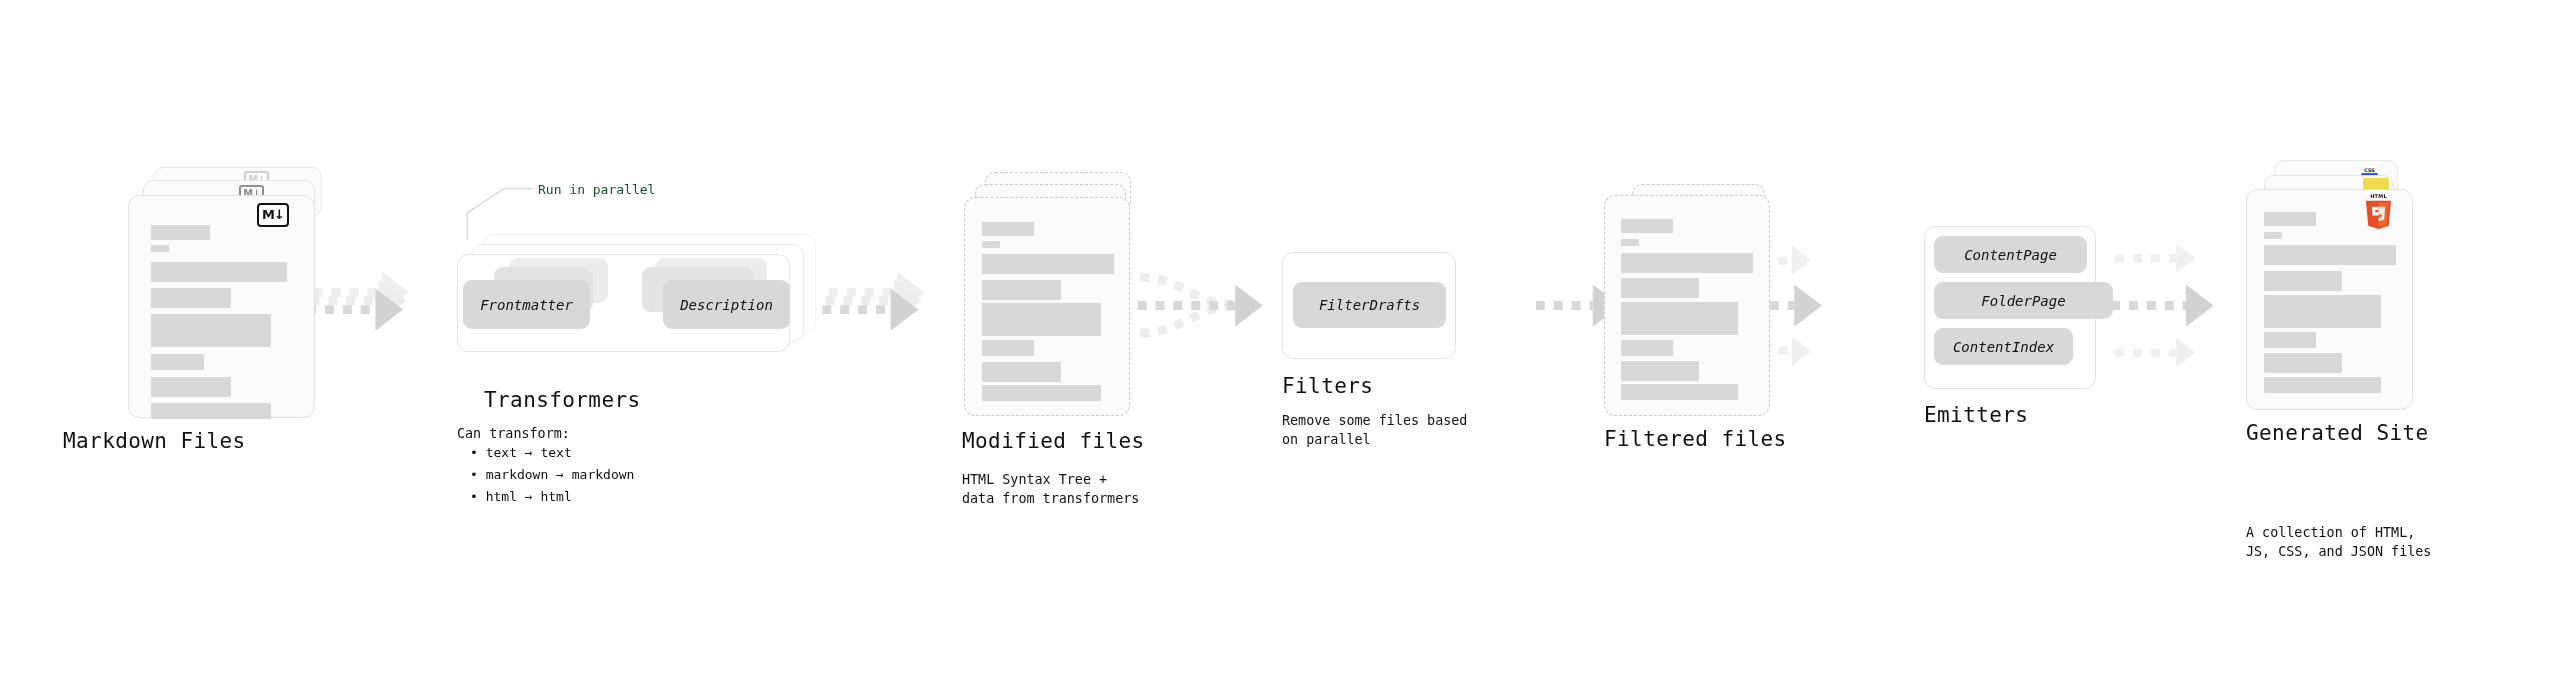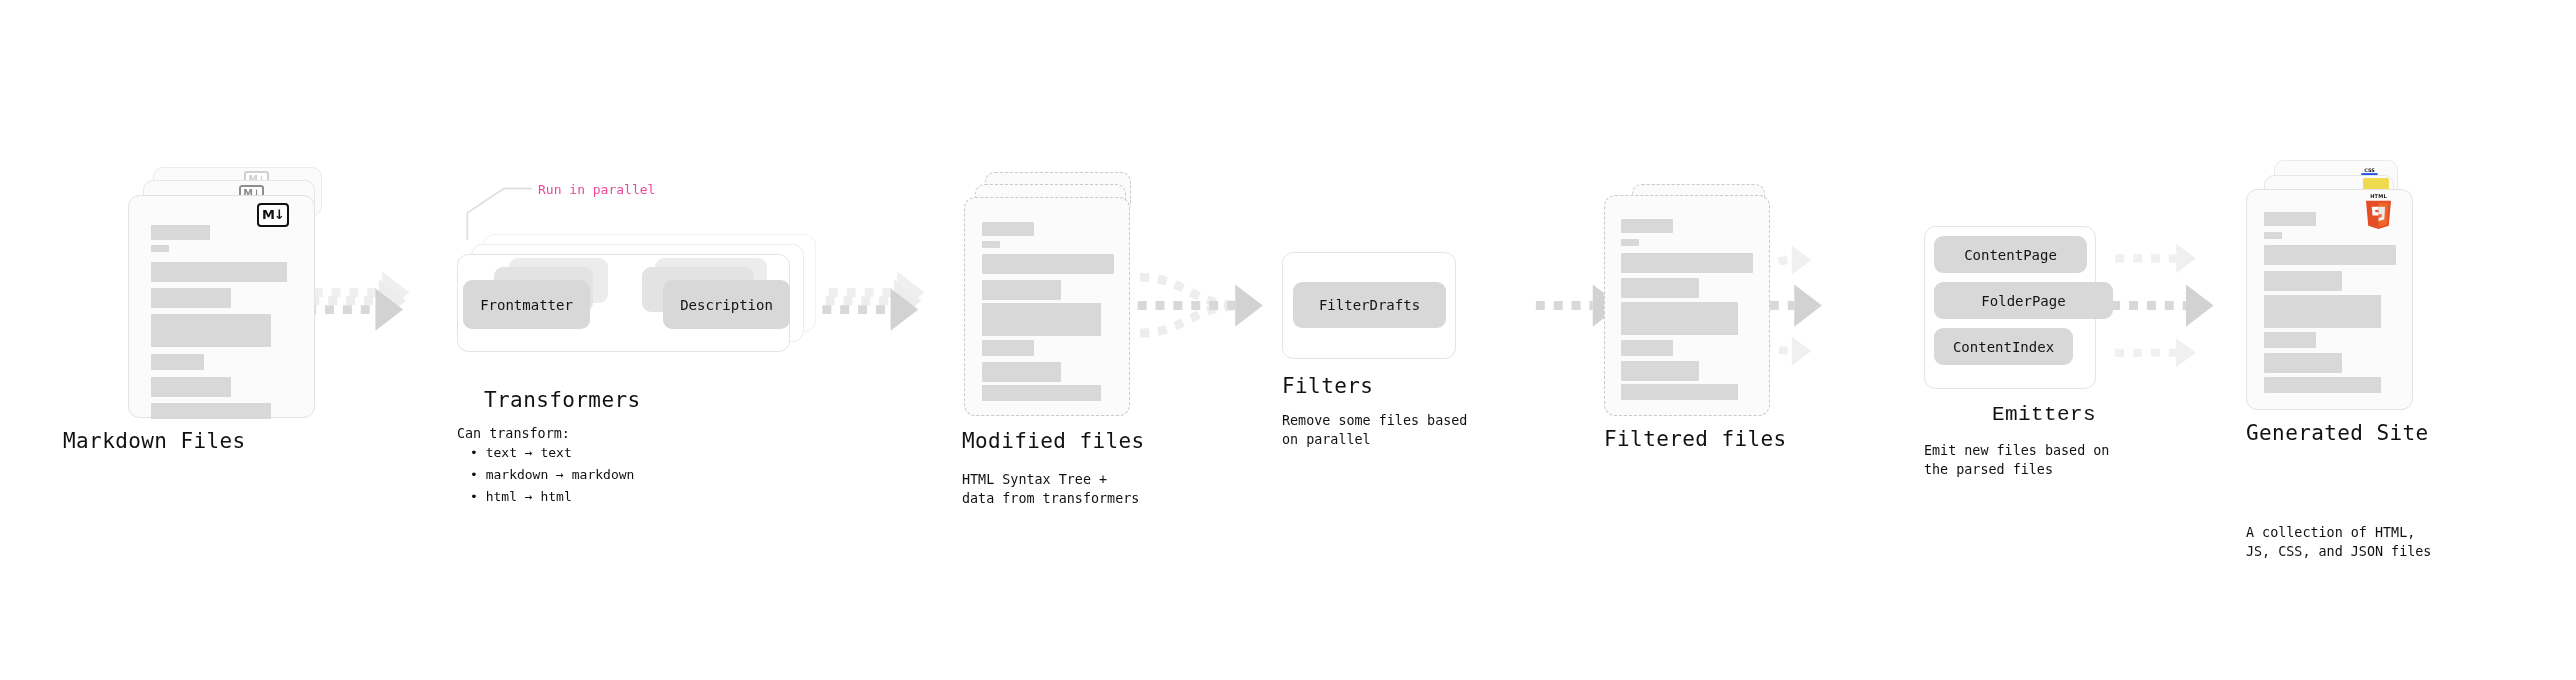--- a/index.html
+++ b/index.html
@@ -88,31 +88,32 @@
 
   .pill{
     position:absolute;
     background:#d8d8d8;
     border-radius:9px;
     display:flex;align-items:center;justify-content:center;
     font-size:14px;
     color:#141414;
     white-space:nowrap;
     box-sizing:border-box;
+    font-style:italic;
   }
   .pill.g1{background:#ececec;}
   .pill.g2{background:#e3e3e3;}
 
   
   svg.ov{position:absolute;left:0;top:0;width:2576px;height:681px;pointer-events:none;}
 
   .runlabel{
     position:absolute;
     font-size:13px;
-    color:#ec4899;
+    color:#14532d;
     white-space:nowrap;
   }
 </style>
 </head>
 <body>
 
 <div id="stage">
 
   <svg class="ov" viewBox="0 0 3170 838">
     <defs>
@@ -282,23 +283,21 @@
 
   <div class="title" style="left:1604px;top:427px;">Filtered files</div>
 
   <div>
     <div class="stage-box" style="left:1924px;top:226px;width:172px;height:163px;"></div>
     <div class="pill" style="left:1934px;top:236px;width:153px;height:37px;">ContentPage</div>
     <div class="pill" style="left:1934px;top:282px;width:179px;height:37px;">FolderPage</div>
     <div class="pill" style="left:1934px;top:328px;width:139px;height:37px;">ContentIndex</div>
   </div>
 
-  <div class="title" style="left:1992px;top:403px;font-family:Liberation Mono, monospace;">Emitters</div>
-  <div class="sub" style="left:1924px;top:441px;">Emit new files based on
-the parsed files</div>
+  <div class="title" style="left:1924px;top:403px;">Emitters</div>
 
   <div class="doc-stack">
 
     <div class="doc-card" style="left:2274px;top:160px;width:124px;height:39px;border-radius:9.8px;border-color:#eaeaea;"></div>
     <svg class="css-badge" viewBox="0 0 28 14" style="left:2358px;top:165px;">
       <text x="14" y="8" font-size="6" font-family="DejaVu Sans, sans-serif" font-weight="bold" fill="#111" text-anchor="middle">CSS</text>
       <rect x="4" y="10" width="20" height="2.4" fill="#264de4"></rect>
     </svg>
 
     <div class="doc-card" style="left:2264px;top:175px;width:130px;height:39px;border-radius:9.8px;border-color:#e6e6e6;"></div>

